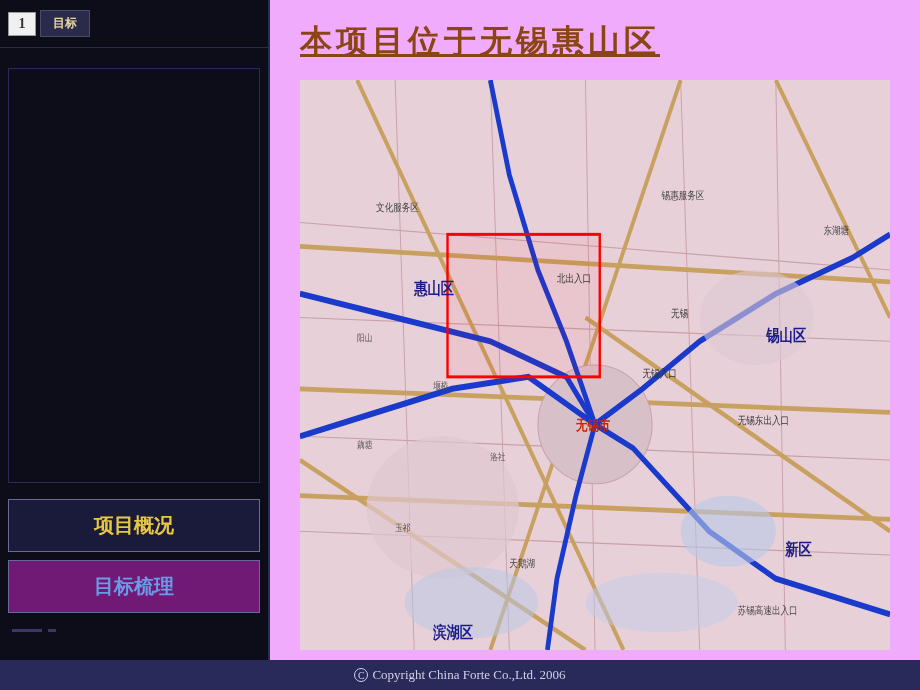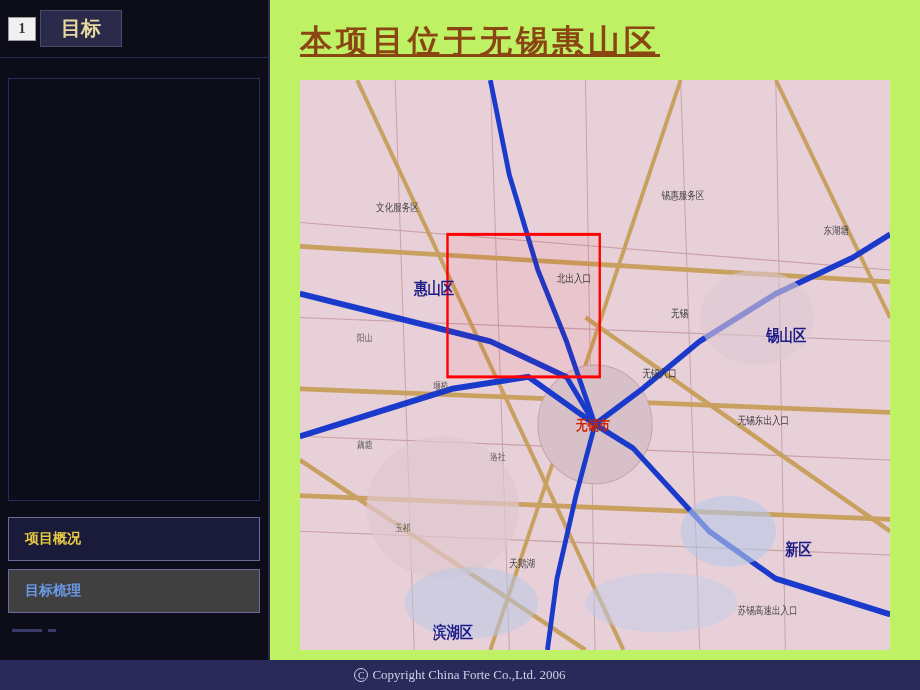--- a/index.html
+++ b/index.html
@@ -47,66 +47,66 @@
       display: flex;
       align-items: center;
       justify-content: center;
       border: 1px solid #999;
       flex-shrink: 0;
     }
 
     .step-label {
       background: #2a2a4a;
       color: #e8d8a0;
-      font-size: 20px;
-      font-weight: bold;
-      padding: 4px 20px;
+      font-size: 12px;
+      font-weight: bold;
+      padding: 4px 12px;
       margin-left: 4px;
       border: 1px solid #4a4a6a;
     }
 
     .sidebar-nav {
       flex: 1;
       display: flex;
       flex-direction: column;
       padding: 20px 8px;
       gap: 8px;
     }
 
     .sidebar-empty {
       flex: 1;
       border: 1px solid #2a2a5a;
       margin-bottom: 8px;
     }
 
     .nav-item {
       padding: 12px 16px;
-      text-align: left;
-      font-size: 14px;
+      text-align: center;
+      font-size: 20px;
       font-weight: bold;
       cursor: pointer;
       border: 1px solid #4a4a6a;
     }
 
     .nav-item.project {
       background: #1a1a3a;
       color: #e8c840;
       border-color: #6a6a9a;
     }
 
     .nav-item.goals {
-      background: #404040;
+      background: #701a75;
       color: #6a9ae8;
       border-color: #6a6a9a;
     }
 
     
     .content {
       flex: 1;
-      background: #bef264;
+      background: #f0abfc;
       display: flex;
       flex-direction: column;
       padding: 20px 30px 10px 30px;
     }
 
     .page-title {
       font-size: 32px;
       color: #8b4513;
       font-weight: bold;
       text-decoration: underline;

